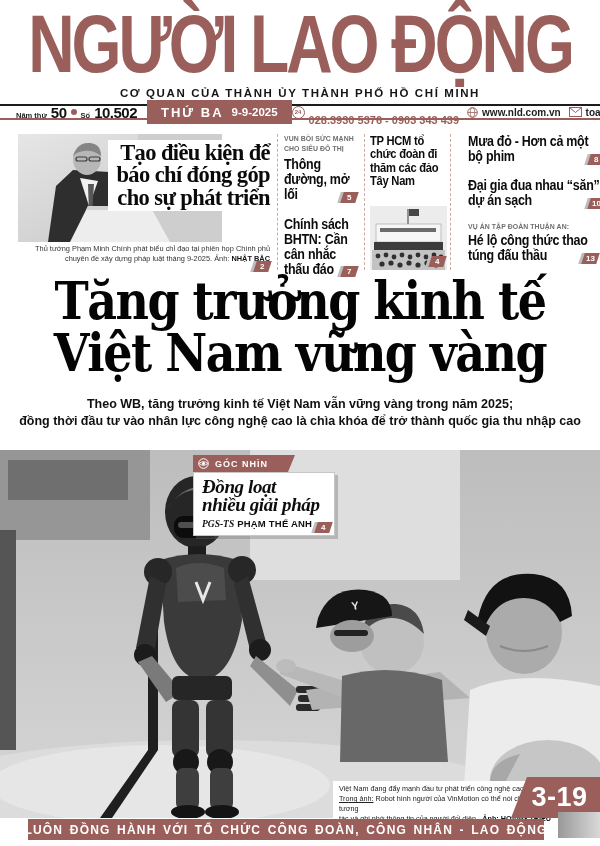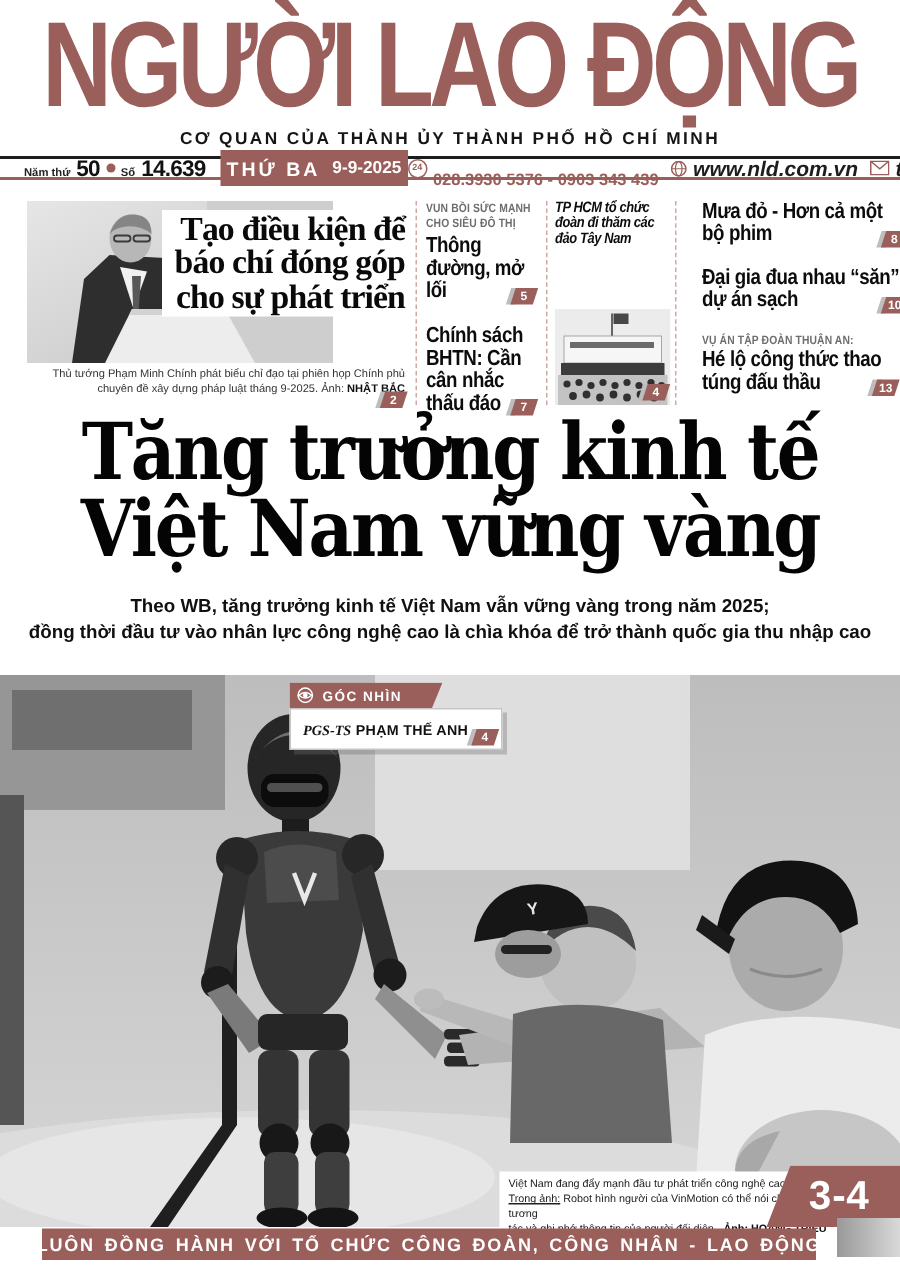--- a/index.html
+++ b/index.html
@@ -17,28 +17,28 @@
 
   
   .datebar { position:absolute; top:104px; left:0; width:600px; height:16px;
     border-top:2px solid #1c1c1c; border-bottom:2px solid var(--brand);
     display:flex; align-items:center; }
   .db-left { display:flex; align-items:baseline; gap:4px; padding-left:16px; white-space:nowrap; }
   .db-small { font-size:7.5px; font-weight:bold; color:#222; }
   .db-big { font-size:15px; font-weight:900; color:#111; letter-spacing:-0.5px; }
   .db-dot { width:6px; height:6px; border-radius:50%; background:var(--brand); align-self:center; }
   .db-day { margin-left:10px; height:24px; background:var(--brand); color:#fff;
-    display:flex; align-items:center; gap:8px; padding:0 4px; white-space:nowrap; }
+    display:flex; align-items:center; gap:8px; padding:0 14px; white-space:nowrap; }
   .db-day .day { font-size:13px; font-weight:900; letter-spacing:2px; }
   .db-day .date { font-size:11.5px; font-weight:bold; }
   .db-right { margin-left:auto; display:flex; align-items:center; gap:4px; padding-right:12px; white-space:nowrap; }
   .phone-badge { width:13px; height:13px; border:1.5px solid var(--brand); border-radius:50%;
     font-size:6px; font-weight:bold; color:var(--brand); display:flex; align-items:center; justify-content:center; }
   .db-phone { font-size:11px; font-weight:bold; color:var(--brand); margin-right:4px;margin-top:16px; }
-  .db-link { font-size:14px; font-weight:bold; color:#1d1d1d; margin-right:4px;font-style:italic; }
+  .db-link { font-size:10px; font-weight:bold; color:#1d1d1d; margin-right:4px; }
   .icon-svg { display:block; }
 
   
   .vsep { position:absolute; top:134px; height:136px; width:0; border-left:1px dashed #d0a8a2; }
   .col { position:absolute; top:134px; }
   .kicker { font-size:8px; font-weight:bold; color:#6e6e6e; line-height:1.25; letter-spacing:0.1px; }
   .headline { font-weight:800; color:#0c0c0c; line-height:1.03; letter-spacing:-0.3px; }
   .cond { display:inline-block; transform:scaleX(0.86); transform-origin:0 0; width:116%; }
   .story { position:relative; }
 
@@ -58,21 +58,21 @@
     font-family:"Liberation Serif",serif; font-weight:bold; font-size:22.5px; line-height:0.99;
     letter-spacing:-0.6px; color:#0a0a0a; }
   .lead-caption { position:absolute; right:0; top:110px; width:100%; text-align:right;
     font-size:7.4px; line-height:1.3; color:#333; }
   .lead-caption b { color:#111; }
   .lead-pg { position:absolute; right:0; top:127px; }
 
   .col2 { left:284px; width:73px; }
   .col2 .headline { font-size:14.5px; }
   .col3 { left:370px; width:77px; }
-  .col3 .headline { font-size:10px;font-style:italic; }
+  .col3 .headline { font-size:13px; }
   .col3-photo { position:absolute; left:0; top:72px; width:77px; height:64px; }
   .col3-pg { position:absolute; right:2px; top:122px; }
   .col4 { left:456px; width:136px;margin-left:12px; }
   .col4 .headline { font-size:14.5px; }
 
   
   .main-hl { position:absolute; top:276px; left:0; width:600px; text-align:center;
     font-family:"DejaVu Serif",serif; font-weight:bold; font-size:46px; line-height:0.98;
     letter-spacing:-1.5px; color:#040404; transform:scale(1,1.14); transform-origin:50% 0; }
   .deck { position:absolute; top:396px; left:0; width:600px; text-align:center;
@@ -126,21 +126,21 @@
 
   <div class="mast-title">NGƯỜI LAO ĐỘNG</div>
   <div class="mast-sub">CƠ QUAN CỦA THÀNH ỦY THÀNH PHỐ HỒ CHÍ MINH</div>
 
   <div class="datebar">
     <div class="db-left">
       <span class="db-small">Năm thứ</span>
       <span class="db-big">50</span>
       <span class="db-dot"></span>
       <span class="db-small">Số</span>
-      <span class="db-big">14.639</span>
+      <span class="db-big">10.502</span>
     </div>
     <div class="db-day">
       <span class="day">THỨ BA</span>
       <span class="date">9-9-2025</span>
     </div>
     <div class="db-right">
       <span class="phone-badge">24</span>
       <span class="db-phone">028.3930 5376 - 0903 343 439</span>
       <svg class="icon-svg" width="11" height="11" viewBox="0 0 11 11">
           <circle cx="5.5" cy="5.5" r="4.8" fill="none" stroke="#9a5f5a" stroke-width="1"></circle>
@@ -364,20 +364,24 @@
   <div class="opinion">
     <div class="op-tab">
       <svg width="13" height="11" viewBox="0 0 13 11">
           <circle cx="6.5" cy="5.5" r="4.8" fill="none" stroke="#fff" stroke-width="1"></circle>
           <path d="M2.2 5.5 Q6.5 1.8 10.8 5.5 Q6.5 9.2 2.2 5.5 Z" fill="none" stroke="#fff" stroke-width="0.9"></path>
           <circle cx="6.5" cy="5.5" r="1.5" fill="#fff"></circle>
         </svg>
       <span class="op-tab-label">GÓC NHÌN</span>
     </div>
     <div class="op-card">
+      <div class="op-title">
+        <div>Đồng loạt</div>
+        <div>nhiều giải pháp</div>
+      </div>
       <div class="op-author">
         <span class="pre">PGS-TS</span><span class="name">PHẠM THẾ ANH</span>
       </div>
       <span class="pgbox op-pg">
           <span class="wedge"></span>
           <span class="num"><span>4</span></span>
         </span>
     </div>
   </div>
 
@@ -386,21 +390,21 @@
     <div>
       <span class="u">Trong ảnh:</span><span> Robot hình người của VinMotion có thể nói chuyện, tương</span>
     </div>
     <div class="cap-l3">
       <span>tác và ghi nhớ thông tin của người đối diện.</span>
       <span class="cap-credit"><span>Ảnh:</span> <span>HOÀNG TRIỀU</span></span>
     </div>
   </div>
 
   <div class="pages-box">
-    <span class="n">3-4</span>
+    <span class="n">3-19</span>
   </div>
 
   <div class="footer-bar">
     <span>LUÔN ĐỒNG HÀNH VỚI TỔ CHỨC CÔNG ĐOÀN, CÔNG NHÂN - LAO ĐỘNG</span>
   </div>
   <div class="corner-gray"></div>
 
 </div>
 
 </body></html>

